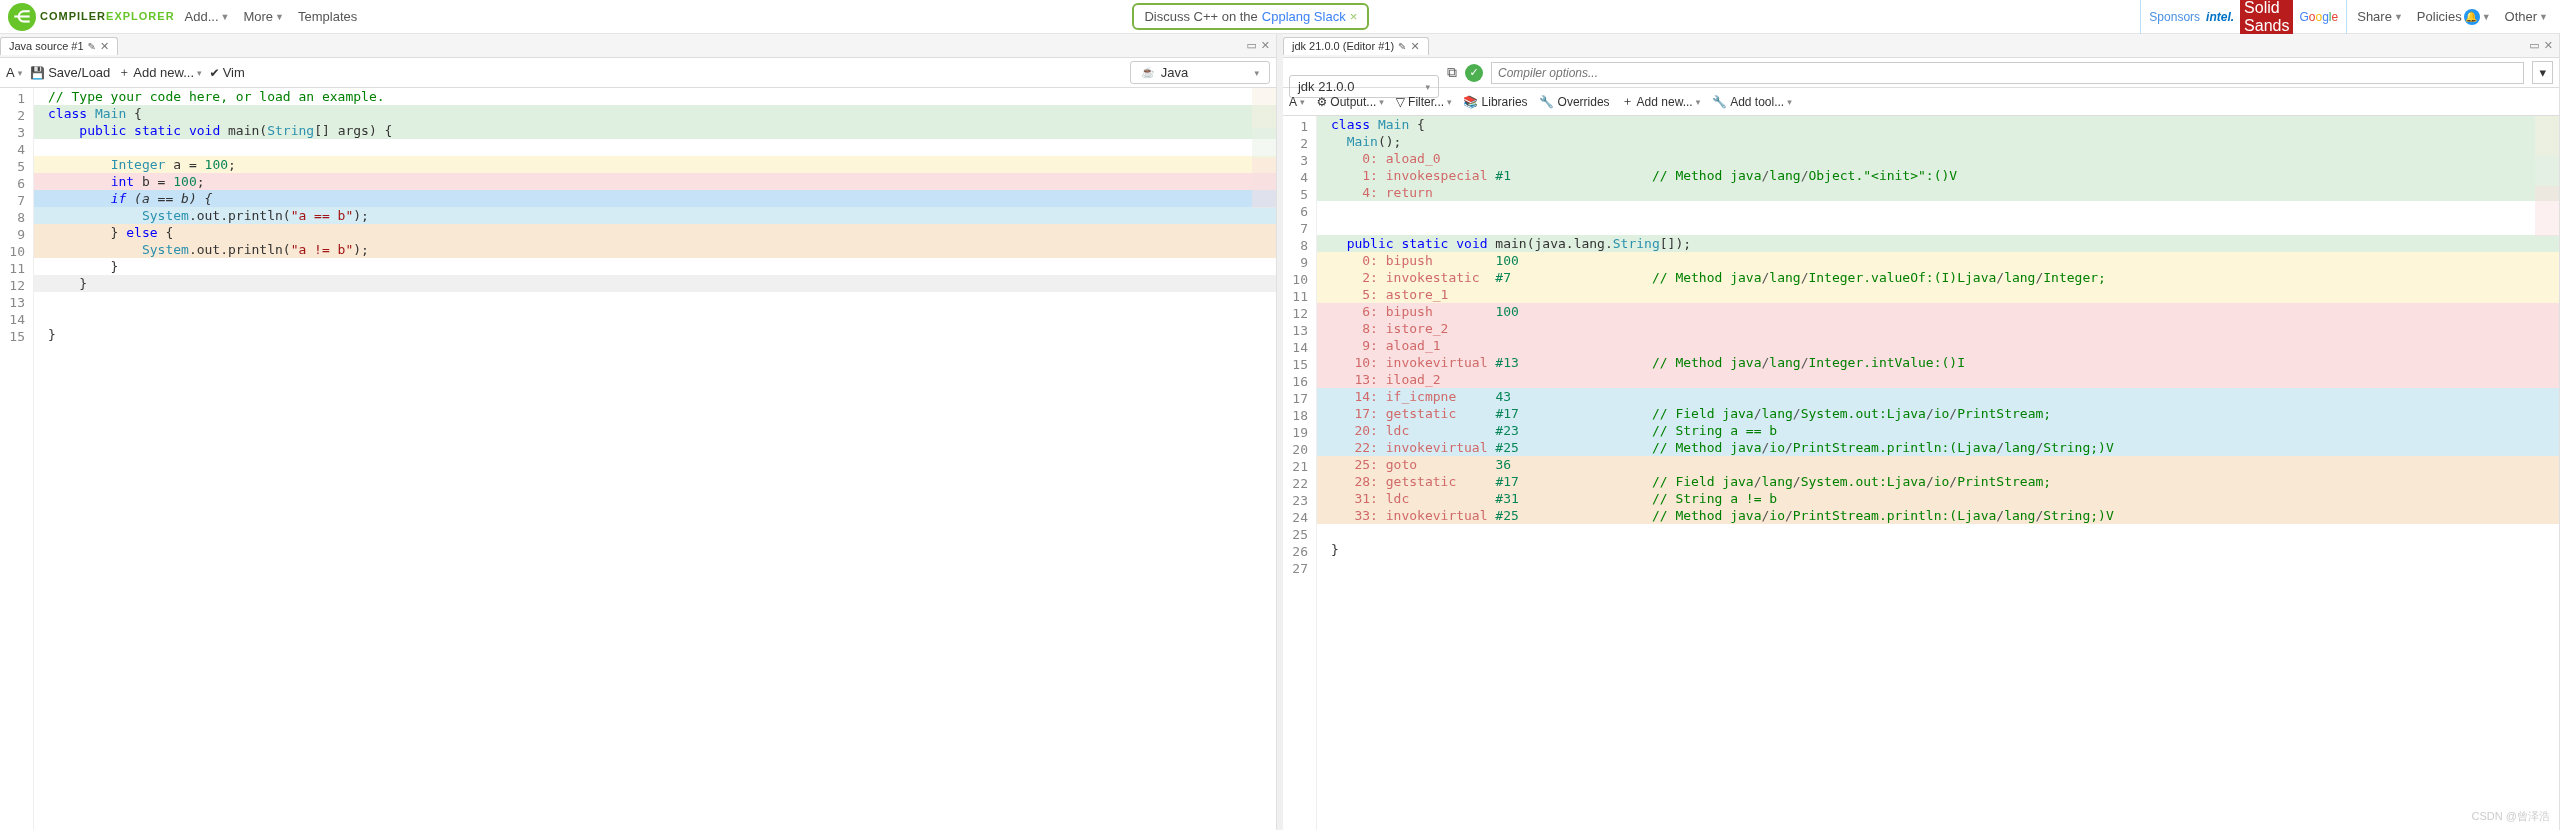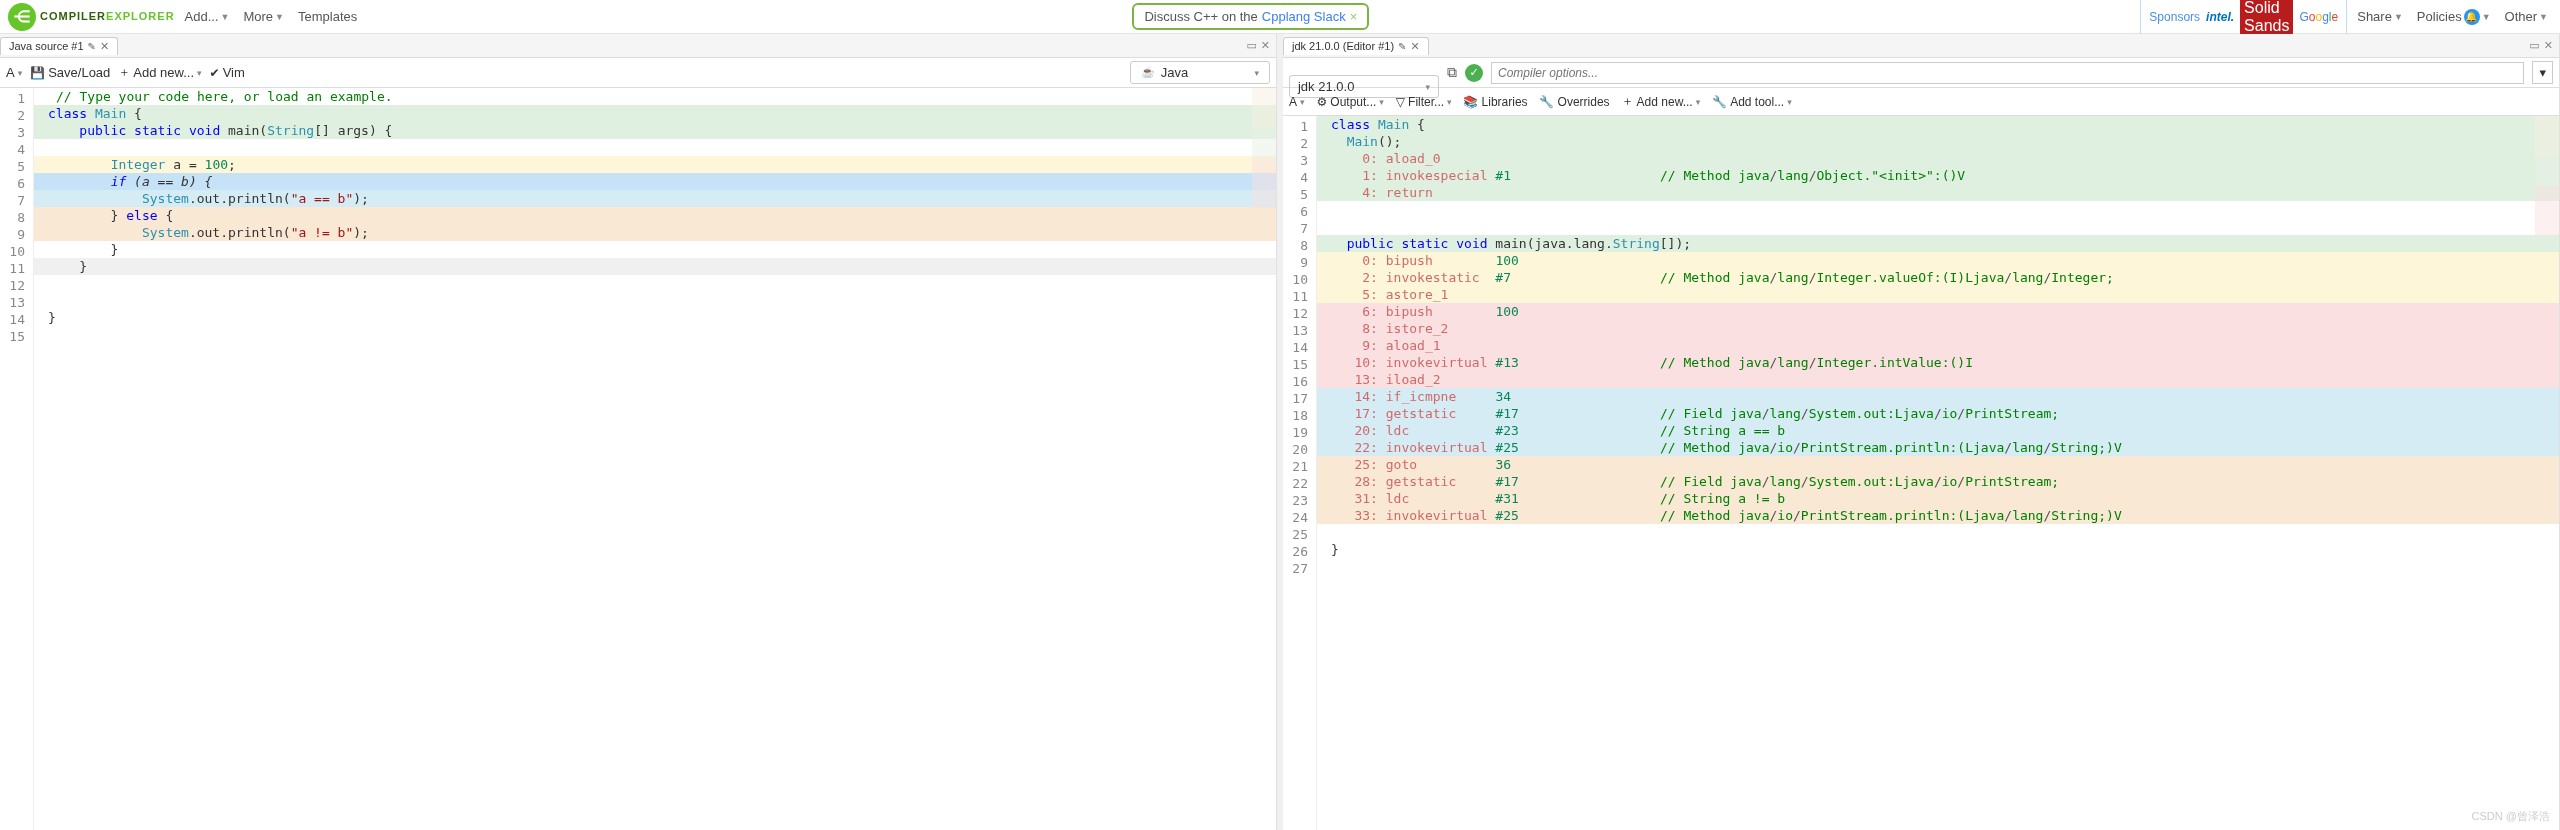--- a/index.html
+++ b/index.html
@@ -46,21 +46,21 @@
 
 .toolbar2 { display: flex; align-items: center; height: 28px; padding: 0 6px; gap: 12px; border-bottom: 1px solid #ddd; font-size: 12px; }
 
 .editor { position: relative; flex: 1; overflow: hidden; display: flex; font-family: Consolas, Monaco, monospace; font-size: 13px; }
 .gutter { background: #fff; text-align: right; color: #888; padding: 2px 8px 2px 6px; min-width: 34px; border-right: 1px solid #eee; }
 .gutter div { height: 17px; line-height: 17px; }
 .code { flex: 1; position: relative; }
 .line { height: 17px; line-height: 17px; padding-left: 14px; white-space: pre; position: relative; }
 .minimap { position: absolute; right: 0; top: 0; width: 24px; height: 100%; background: linear-gradient(#f6efe0 0 40px, #e7f0e5 40px 70px, #f8e0e0 70px 120px, transparent 120px); opacity: .5; }
 
-.c-comment { color: #008000; margin-left: 8px; }
+.c-comment { color: #008000; }
 .c-kw { color: #0000ff; }
 .c-type { color: #2b91af; }
 .c-num { color: #098658; }
 .c-str { color: #a31515; }
 .c-op { color: #d16969; }
 .c-addr { color: #d16969; }
 .c-ref { color: #098658; }
 .c-slash { color: #555; }
 
 .bg-yellow { background: #fdf6d9; }
@@ -179,20 +179,21 @@
           <div>15</div>
         </div>
       <div class="code" id="code-left">
         <div class="redbox" style="left:70px; top:68px; width:116px; height:17px;"></div>
         <div class="redbox" style="left:70px; top:102px; width:92px; height:17px;"></div>
       <div class="line "><span class="c-comment">// Type your code here, or load an example.</span></div>
           <div class="line bg-green"><span class="c-kw">class</span> <span class="c-type">Main</span> {</div>
           <div class="line bg-green">    <span class="c-kw">public</span> <span class="c-kw">static</span> <span class="c-kw">void</span> main(<span class="c-type">String</span>[] args) {</div>
           <div class="line "></div>
           <div class="line bg-yellow">        <span class="c-type">Integer</span> a = <span class="c-num">100</span>;</div>
+          <div class="line bg-red">        <span class="c-kw">int</span> b = <span class="c-num">100</span>;</div>
           <div class="line bg-sel">        <span class="c-kw">if</span> (a == b) {</div>
           <div class="line bg-blue">            <span class="c-type">System</span>.out.println(<span class="c-str">"a == b"</span>);</div>
           <div class="line bg-peach">        } <span class="c-kw">else</span> {</div>
           <div class="line bg-peach">            <span class="c-type">System</span>.out.println(<span class="c-str">"a != b"</span>);</div>
           <div class="line ">        }</div>
           <div class="line bg-grey">    }</div>
           <div class="line "></div>
           <div class="line "></div>
           <div class="line ">}</div>
         </div>
@@ -297,21 +298,21 @@
           <div class="line "></div>
           <div class="line bg-green">  <span class="c-kw">public</span> <span class="c-kw">static</span> <span class="c-kw">void</span> main(java.lang.<span class="c-type">String</span>[]);</div>
           <div class="line bg-yellow">    <span class="c-addr">0:</span> <span class="c-op">bipush</span>        <span class="c-ref">100</span></div>
           <div class="line bg-yellow">    <span class="c-addr">2:</span> <span class="c-op">invokestatic</span>  <span class="c-ref">#7</span>                  <span class="c-comment">// Method java<span class="c-slash">/</span>lang<span class="c-slash">/</span>Integer.valueOf:(I)Ljava<span class="c-slash">/</span>lang<span class="c-slash">/</span>Integer;</span></div>
           <div class="line bg-yellow">    <span class="c-addr">5:</span> <span class="c-op">astore_1</span></div>
           <div class="line bg-red">    <span class="c-addr">6:</span> <span class="c-op">bipush</span>        <span class="c-ref">100</span></div>
           <div class="line bg-red">    <span class="c-addr">8:</span> <span class="c-op">istore_2</span></div>
           <div class="line bg-red">    <span class="c-addr">9:</span> <span class="c-op">aload_1</span></div>
           <div class="line bg-red">   <span class="c-addr">10:</span> <span class="c-op">invokevirtual</span> <span class="c-ref">#13</span>                 <span class="c-comment">// Method java<span class="c-slash">/</span>lang<span class="c-slash">/</span>Integer.intValue:()I</span></div>
           <div class="line bg-red">   <span class="c-addr">13:</span> <span class="c-op">iload_2</span></div>
-          <div class="line bg-blue">   <span class="c-addr">14:</span> <span class="c-op">if_icmpne</span>     <span class="c-ref">34</span></div>
+          <div class="line bg-blue">   <span class="c-addr">14:</span> <span class="c-op">if_icmpne</span>     <span class="c-ref">43</span></div>
           <div class="line bg-blue">   <span class="c-addr">17:</span> <span class="c-op">getstatic</span>     <span class="c-ref">#17</span>                 <span class="c-comment">// Field java<span class="c-slash">/</span>lang<span class="c-slash">/</span>System.out:Ljava<span class="c-slash">/</span>io<span class="c-slash">/</span>PrintStream;</span></div>
           <div class="line bg-blue">   <span class="c-addr">20:</span> <span class="c-op">ldc</span>           <span class="c-ref">#23</span>                 <span class="c-comment">// String a == b</span></div>
           <div class="line bg-blue">   <span class="c-addr">22:</span> <span class="c-op">invokevirtual</span> <span class="c-ref">#25</span>                 <span class="c-comment">// Method java<span class="c-slash">/</span>io<span class="c-slash">/</span>PrintStream.println:(Ljava<span class="c-slash">/</span>lang<span class="c-slash">/</span>String;)V</span></div>
           <div class="line bg-peach">   <span class="c-addr">25:</span> <span class="c-op">goto</span>          <span class="c-ref">36</span></div>
           <div class="line bg-peach">   <span class="c-addr">28:</span> <span class="c-op">getstatic</span>     <span class="c-ref">#17</span>                 <span class="c-comment">// Field java<span class="c-slash">/</span>lang<span class="c-slash">/</span>System.out:Ljava<span class="c-slash">/</span>io<span class="c-slash">/</span>PrintStream;</span></div>
           <div class="line bg-peach">   <span class="c-addr">31:</span> <span class="c-op">ldc</span>           <span class="c-ref">#31</span>                 <span class="c-comment">// String a != b</span></div>
           <div class="line bg-peach">   <span class="c-addr">33:</span> <span class="c-op">invokevirtual</span> <span class="c-ref">#25</span>                 <span class="c-comment">// Method java<span class="c-slash">/</span>io<span class="c-slash">/</span>PrintStream.println:(Ljava<span class="c-slash">/</span>lang<span class="c-slash">/</span>String;)V</span></div>
           <div class="line "></div>
           <div class="line ">}</div>
         </div>

